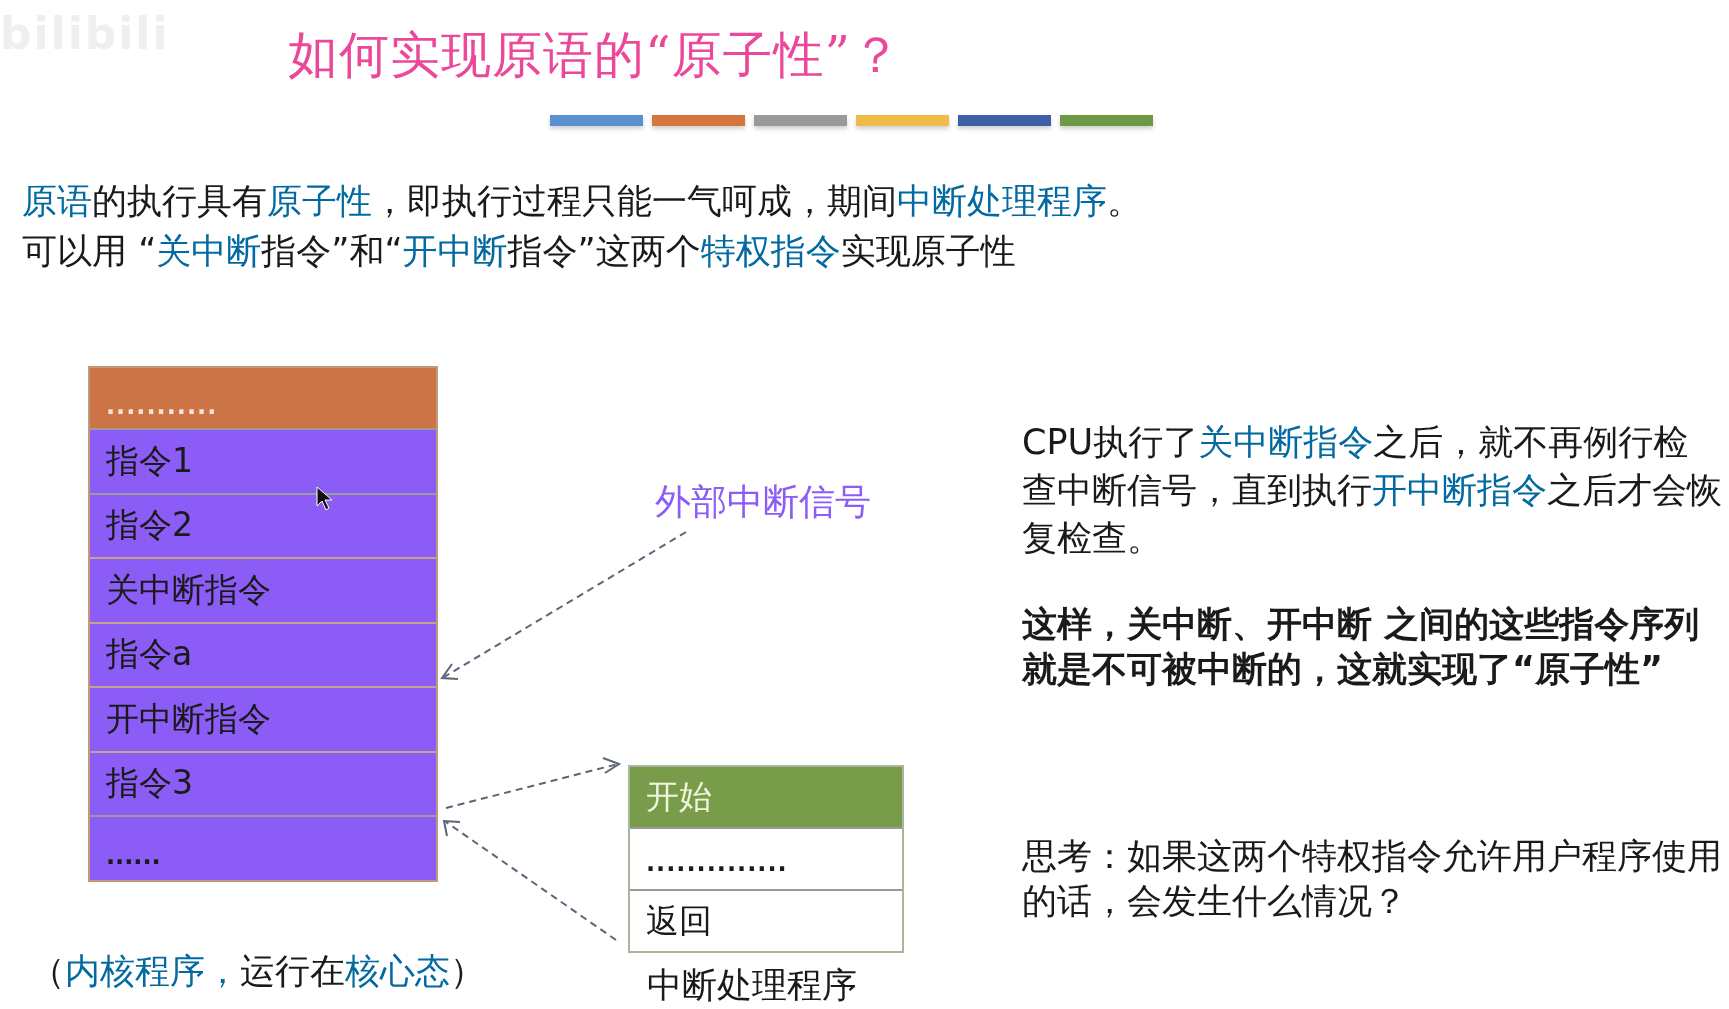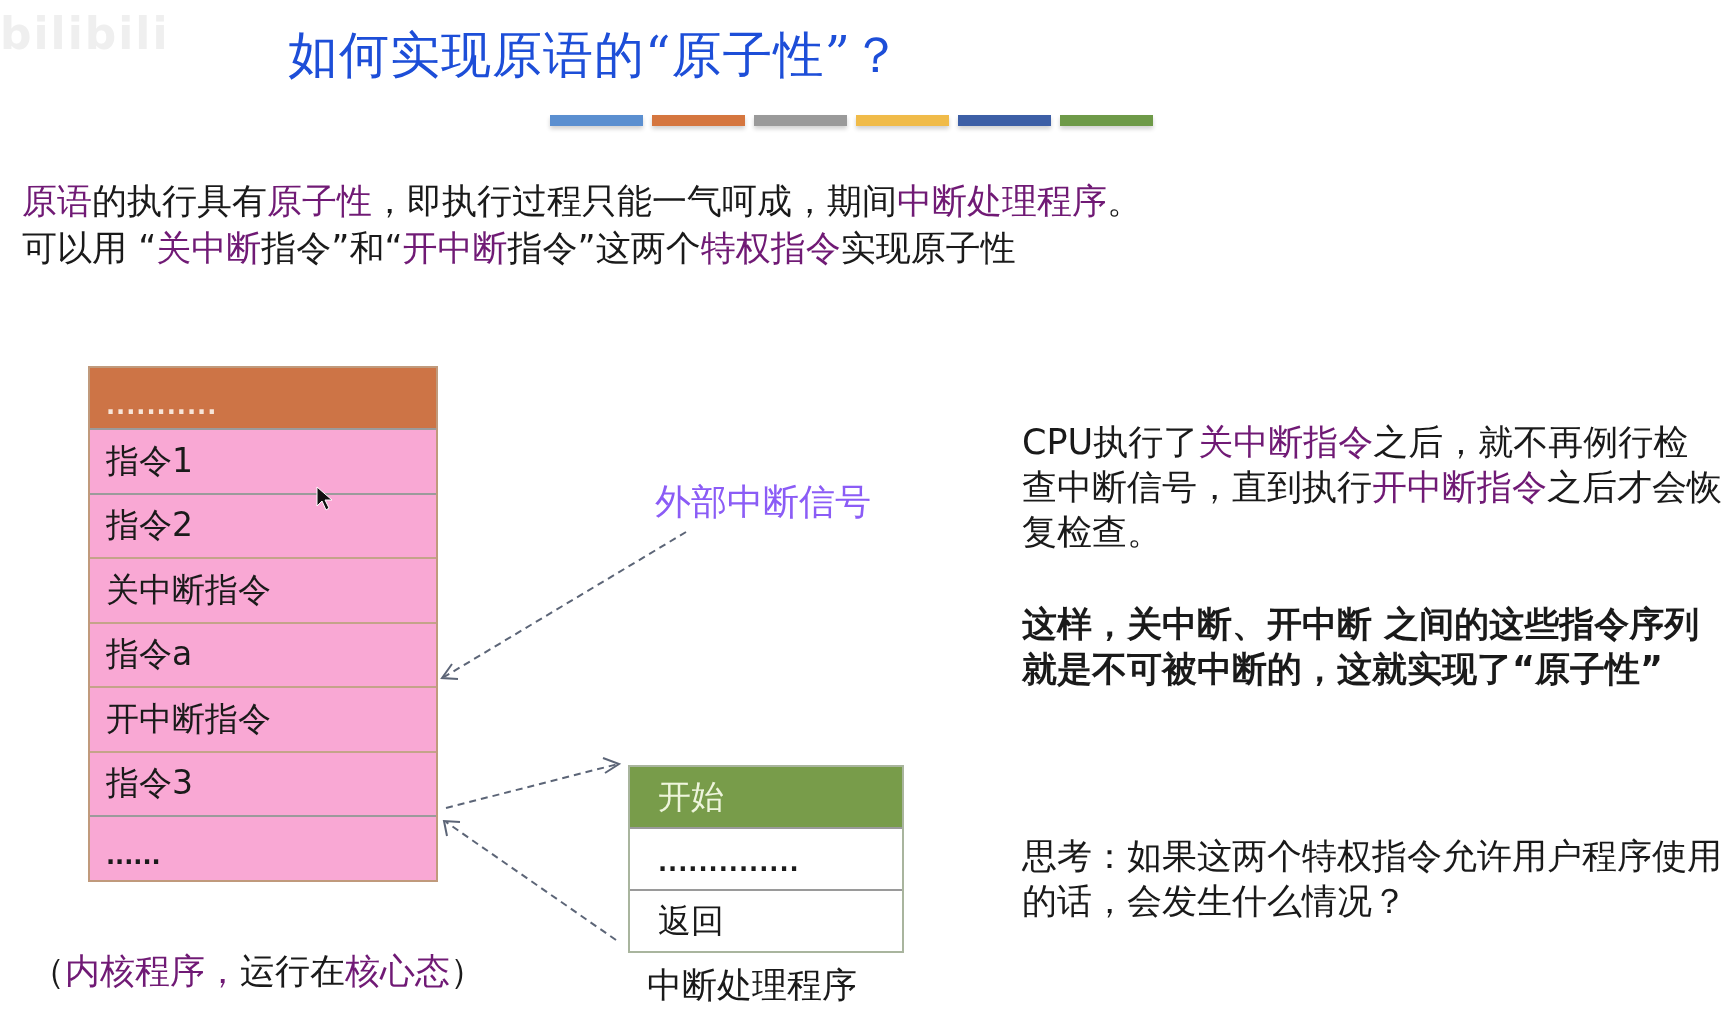--- a/index.html
+++ b/index.html
@@ -9,58 +9,58 @@
     font-family: "DejaVu Sans", "Liberation Sans", sans-serif;
     color: #1a1a1a;
   }
   .watermark {
     position: absolute; left: 0; top: 8px;
     font-size: 44px; font-weight: bold; color: #efefef; letter-spacing: 2px;
   }
   .title {
     position: absolute; left: 0; width: 1190px; top: 22px; text-align: center;
     font-family: "DejaVu Serif", "Liberation Serif", serif;
-    font-size: 50px; color: #1d4ed8; letter-spacing: 1px;
+    font-size: 50px; color: #ec4899; letter-spacing: 1px;
   }
   .color-bar-row {
     position: absolute; left: 550px; top: 115px; display: flex; gap: 9px;
   }
   .color-bar {
     width: 93px; height: 11px; box-shadow: 0 3px 4px rgba(0,0,0,0.18);
   }
   .intro {
     position: absolute; left: 22px; top: 178px; font-size: 35px; line-height: 47px;
   }
-  .red { color: #701a75; }
+  .red { color: #0369a1; font-family: Liberation Mono, monospace; }
   .instr-stack {
     position: absolute; left: 88px; top: 366px; width: 350px;
     border: 2px solid #c09a7c; border-bottom: 2px solid #c09a7c; box-sizing: border-box;
   }
   .stack-row {
     height: 64.5px; box-sizing: border-box; border-top: 2px solid #c4a38a;
     padding-left: 16px; font-size: 33px; display: flex; align-items: center;
-    background: #f9a8d4;
+    background: #8b5cf6;
   }
   .stack-row.alt { border-top-color: #9b9b9b; }
   .stack-row.head {
     background: #cd7446; border-top: none; height: 60px; color: #f6e5d8;
     align-items: flex-end; padding-bottom: 8px; font-size: 24px; letter-spacing: 1px; font-weight: bold;
   }
   .stack-caption {
     position: absolute; left: 30px; top: 948px; font-size: 35px;
   }
   .ext-signal {
     position: absolute; left: 655px; top: 478px; font-size: 36px; color: #8b5cf6;
   }
   .handler {
     position: absolute; left: 628px; top: 765px; width: 276px;
     border: 2px solid #a9b59e; box-sizing: border-box;
   }
   .handler-row {
-    height: 62px; box-sizing: border-box; border-top: 2px solid #9a9a9a; padding-left: 28px;
+    height: 62px; box-sizing: border-box; border-top: 2px solid #9a9a9a; padding-left: 16px;
     font-size: 33px; display: flex; align-items: center; background: #fff;
   }
   .handler-row.head { background: #789c4a; color: #eef5dc; border-top: none; height: 60px; }
   .handler-row.dots { font-size: 24px; font-weight: bold; letter-spacing: 1px; align-items: flex-end; padding-bottom: 12px; }
   .handler-caption {
     position: absolute; left: 647px; top: 962px; font-size: 35px;
   }
   .arrows { position: absolute; left: 0; top: 0; width: 1729px; height: 1009px; pointer-events: none; }
   .cursor { position: absolute; left: 316px; top: 486px; }
   .notes { position: absolute; left: 1022px; width: 700px; font-size: 35px; line-height: 45px; }

